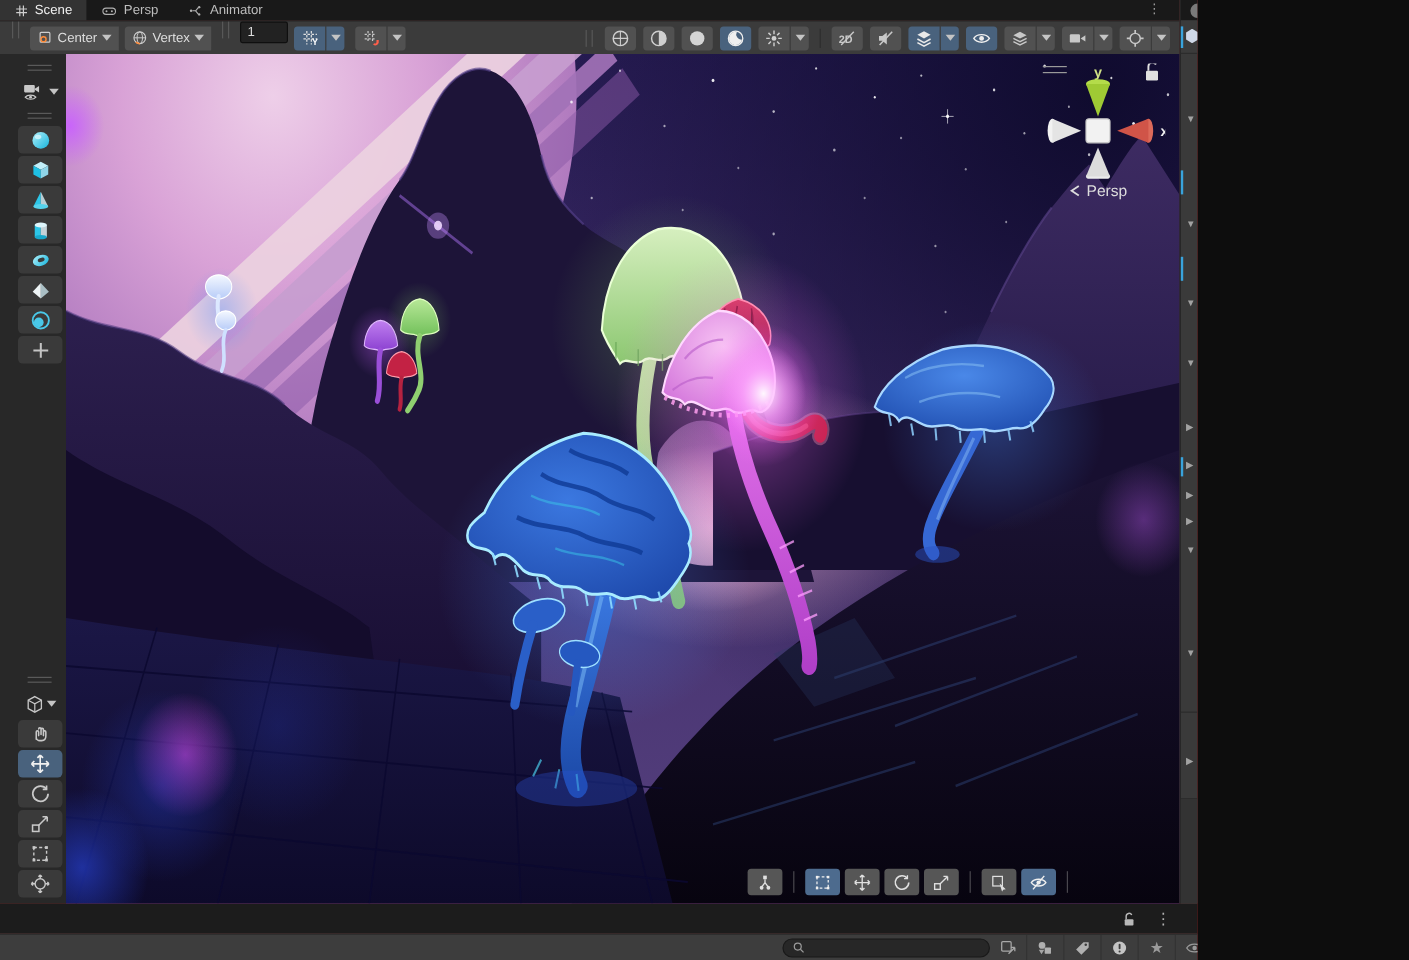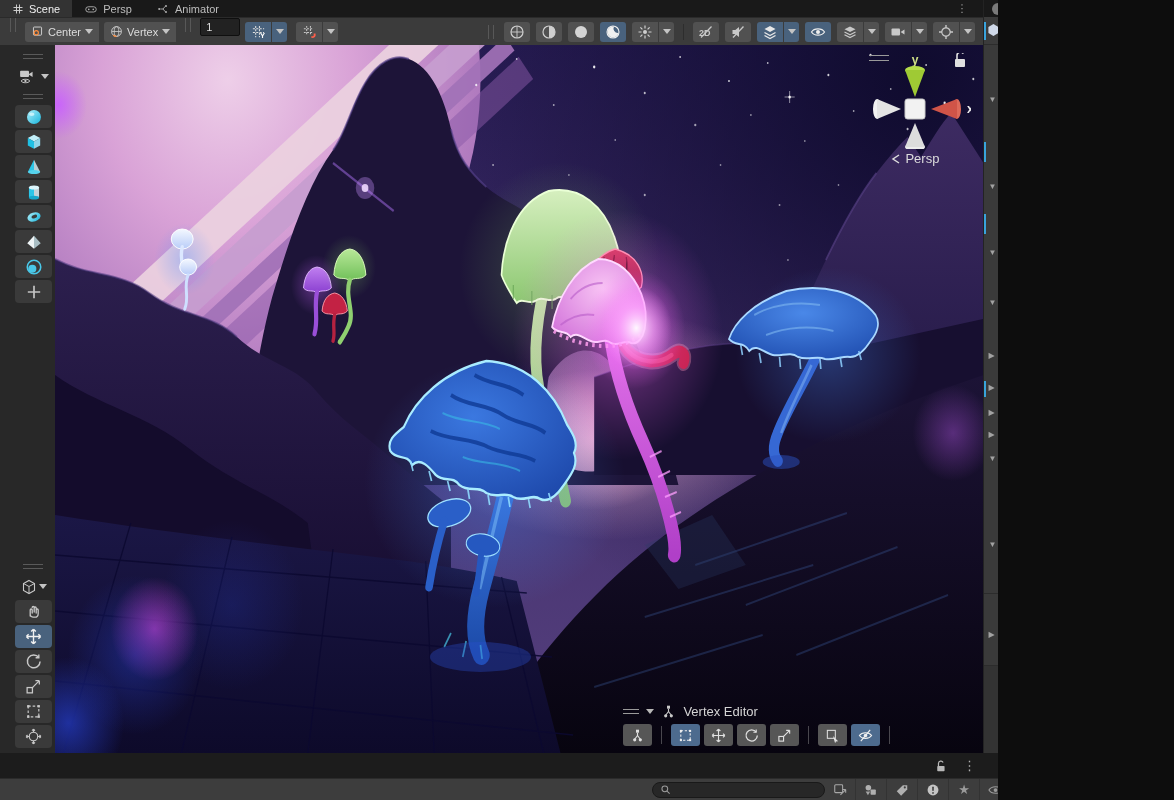--- a/index.html
+++ b/index.html
@@ -739,31 +739,20 @@
             </svg>
             <div class="persp-label">
               <svg width="9" height="10" viewBox="0 0 9 10">
                   <path d="M8 1L2 5l6 4" stroke="#dcdcdc" stroke-width="1.5" fill="none"></path>
                 </svg>
               <span>Persp</span>
             </div>
           </div>
 
           <div class="vertex-editor">
-            <div class="ve-header">
-              <div class="ve-grip"></div>
-              <div class="ve-caret"></div>
-              <svg width="15" height="15" viewBox="0 0 16 16">
-                  <rect x="6.4" y="1.8" width="3.2" height="3.2" fill="#c8c8c8"></rect>
-                  <path d="M8 5v3M8 8l-3 4M8 8l3 4" stroke="#c8c8c8" stroke-width="1.2" fill="none"></path>
-                  <circle cx="5" cy="12.6" r="1.7" fill="#c8c8c8"></circle>
-                  <circle cx="11" cy="12.6" r="1.7" fill="#c8c8c8"></circle>
-                </svg>
-              <span>Vertex Editor</span>
-            </div>
             <div class="ve-row">
               <div class="vbtn">
                   <svg width="15" height="15" viewBox="0 0 16 16">
                     <rect x="6.4" y="1.8" width="3.2" height="3.2" fill="#e0e0e0"></rect>
                     <path d="M8 5v3M8 8l-3 4M8 8l3 4" stroke="#e0e0e0" stroke-width="1.2" fill="none"></path>
                     <circle cx="5" cy="12.6" r="1.7" fill="#e0e0e0"></circle>
                     <circle cx="11" cy="12.6" r="1.7" fill="#e0e0e0"></circle>
                   </svg>
                 </div>
               <div class="vsep2"></div>

